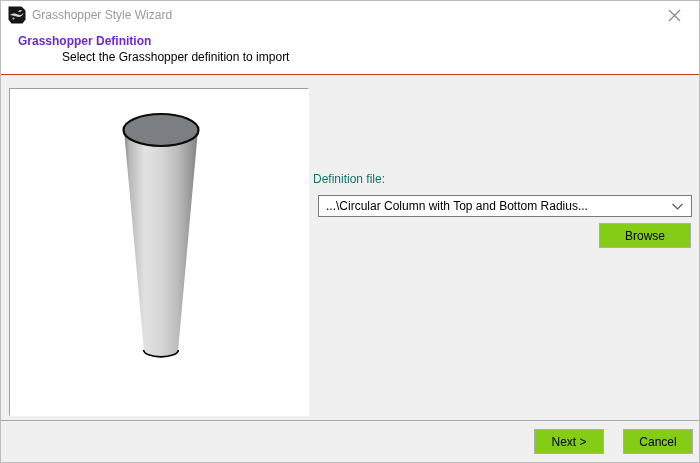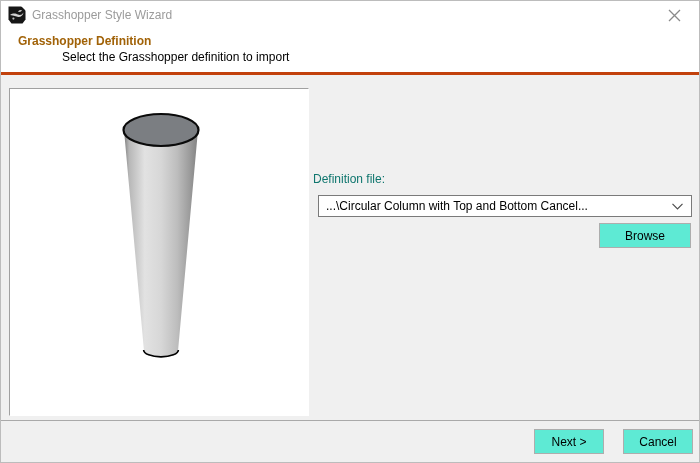--- a/index.html
+++ b/index.html
@@ -2,30 +2,30 @@
 <html><head>
 <meta charset="utf-8">
 <style>
   html,body{margin:0;padding:0;background:#d8d8d8;}
   *{box-sizing:border-box;font-family:"Liberation Sans","DejaVu Sans",sans-serif;}
   .window{
     position:relative;width:700px;height:463px;background:#f0f0f0;
     border:1px solid #bcbcbc;overflow:hidden;
   }
   
-  .topzone{position:absolute;left:0;top:0;right:0;height:74px;background:#ffffff;border-bottom:3px solid #c2410c;}
+  .topzone{position:absolute;left:0;top:0;right:0;height:74px;background:#ffffff;border-bottom:1px solid #c2410c;}
   .titlebar{position:absolute;left:0;top:0;right:0;height:28px;background:#ffffff;}
   .app-icon{position:absolute;left:7px;top:5px;width:18px;height:18px;}
   .title-text{position:absolute;left:31px;top:7px;font-size:12px;color:#9b9b9b;white-space:nowrap;}
   .close-btn{
     position:absolute;right:10px;top:2px;width:30px;height:24px;
     display:flex;align-items:center;justify-content:center;cursor:default;
   }
   .close-btn svg{display:block;}
-  .hdr-title{position:absolute;left:17px;top:33px;font-size:12px;font-weight:bold;color:#a16207;}
+  .hdr-title{position:absolute;left:17px;top:33px;font-size:12px;font-weight:bold;color:#6d28d9;}
   .hdr-sub{position:absolute;left:23px;top:49px;font-size:12px;color:#000;margin-left:38px;}
   
   .body{position:absolute;left:0;top:75px;right:0;bottom:42px;background:#f0f0f0;}
   .preview{
     position:absolute;left:8px;top:12px;width:300px;height:328px;background:#ffffff;
     border:1px solid;border-color:#a0a0a0 #ffffff #ffffff #a0a0a0;
   }
   .preview svg{display:block;}
   .welcome{
     position:absolute;left:312px;top:24px;width:378px;
@@ -36,21 +36,21 @@
     position:absolute;left:317px;top:119px;width:374px;height:22px;
     background:#ffffff;border:1px solid #7a7a7a;
     display:flex;align-items:center;cursor:default;
   }
   .combo-text{
     flex:1;padding-left:7px;font-size:12px;color:#000;white-space:nowrap;
     overflow:hidden;
   }
   .combo-arrow{width:28px;display:flex;align-items:center;justify-content:center;}
   .btn{
-    position:absolute;height:25px;background:#5eead4;border:1px solid #adadad;
+    position:absolute;height:25px;background:#84cc16;border:1px solid #adadad;
     font-size:12px;color:#000;display:flex;align-items:center;justify-content:center;
     cursor:default;
   }
   .btn-browse{left:598px;top:147px;width:92px;}
   
   .footer{
     position:absolute;left:0;bottom:0;right:0;height:42px;background:#f0f0f0;
     border-top:1px solid #a9a9a9;
   }
   .btn-next{left:533px;top:8px;width:70px;}
@@ -104,21 +104,21 @@
         <path d="M133.6,261 A17.2,6.8 0 0 0 168.4,261" fill="none" stroke="#000000" stroke-width="1.6"></path>
 
         <ellipse cx="151" cy="41" rx="37.5" ry="16" fill="#7b7e82" stroke="#0a0a0a" stroke-width="2.2"></ellipse>
       </svg>
     </div>
 
 
     <div class="def-label">Definition file:</div>
 
     <div class="combo">
-      <span class="combo-text">...\Circular Column with Top and Bottom Cancel...</span>
+      <span class="combo-text">...\Circular Column with Top and Bottom Radius...</span>
       <span class="combo-arrow">
         <svg width="11" height="7" viewBox="0 0 11 7">
           <path d="M0.5,0.8 L5.5,5.8 L10.5,0.8" fill="none" stroke="#4d4d4d" stroke-width="1.2"></path>
         </svg>
       </span>
     </div>
 
     <div class="btn btn-browse">Browse</div>
   </div>
 

